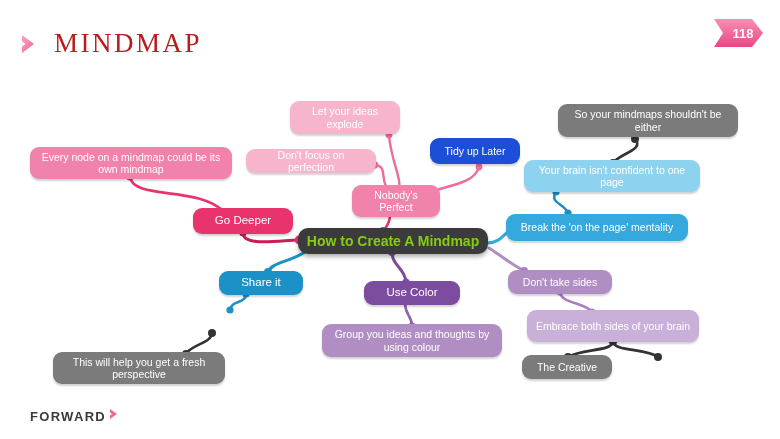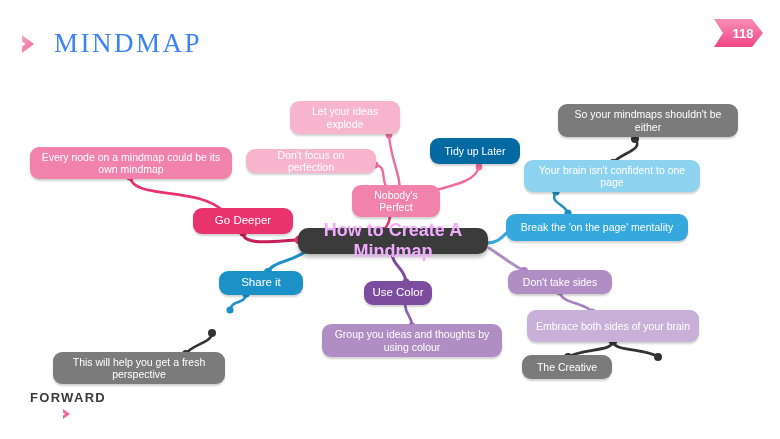--- a/index.html
+++ b/index.html
@@ -26,21 +26,21 @@
     gap: 10px;
   }
   .chev-logo {
     width: 26px;
     height: 26px;
   }
   #title-text {
     font-family: "Liberation Serif", serif;
     font-size: 27px;
     letter-spacing: 2.5px;
-    color: #3b82f6;
+    color: #b91c1c;
     font-weight: 400;
   }
 
   
   #page-badge {
     position: absolute;
     right: 14px;
     top: 16px;
     width: 54px;
     height: 34px;
@@ -88,36 +88,35 @@
     padding: 4px 8px;
     line-height: 1.15;
     font-family: "Liberation Sans", sans-serif;
     box-shadow: 0 2px 2px rgba(0,0,0,0.18);
   }
   .node.small { font-size: 10.5px; }
   .node.mid   { font-size: 11.5px; }
 
   .node-center {
     background: #3b3b3b;
-    color: #f0abfc;
-    font-weight: bold;
-    font-size: 18px;
+    color: #84cc16;
+    font-weight: bold;
+    font-size: 14px;
     border-radius: 10px;
     box-shadow: 0 3px 4px rgba(0,0,0,0.3);
   }
 
   
   #footer-logo {
     position: absolute;
     left: 30px;
     bottom: 14px;
     display: flex;
     align-items: center;
     gap: 2px;
-    flex-direction: column;
   }
   #footer-text {
     font-size: 13px;
     letter-spacing: 1.3px;
     color: #3a3a3a;
     font-weight: bold;
   }
   #watermark {
     position: absolute;
     right: 12px;
@@ -233,34 +232,34 @@
     <div class="node mid" style="left:193px; top:208px; width:100px; height:26px; background:#e8336d;">Go Deeper</div>
 
     <div class="node small" style="left:30px; top:147px; width:202px; height:32px; background:#f082ab;">Every node on a mindmap could be its own mindmap</div>
 
     <div class="node small" style="left:352px; top:185px; width:88px; height:32px; background:#f082ab;">Nobody's Perfect</div>
 
     <div class="node small" style="left:290px; top:101px; width:110px; height:33px; background:#f7b5cd;">Let your ideas explode</div>
 
     <div class="node small" style="left:246px; top:149px; width:130px; height:24px; background:#f7b5cd;">Don't focus on perfection</div>
 
-    <div class="node small" style="left:430px; top:138px; width:90px; height:26px; background:#0369a1;">Tidy up Later</div>
+    <div class="node small" style="left:430px; top:138px; width:90px; height:26px; background:#1d4ed8;">Tidy up Later</div>
 
     <div class="node small" style="left:506px; top:214px; width:182px; height:27px; background:#35a8dd;">Break the 'on the page' mentality</div>
 
     <div class="node small" style="left:524px; top:160px; width:176px; height:32px; background:#8dd2ef;">Your brain isn't confident to one page</div>
 
     <div class="node small" style="left:558px; top:104px; width:180px; height:33px; background:#7b7b7b;">So your mindmaps shouldn't be either</div>
 
     <div class="node mid" style="left:219px; top:271px; width:84px; height:24px; background:#1c91c8;">Share it</div>
 
 
     <div class="node small" style="left:53px; top:352px; width:172px; height:32px; background:#7b7b7b;">This will help you get a fresh perspective</div>
 
-    <div class="node mid" style="left:364px; top:281px; width:68px; height:24px; background:#7c4d9e;text-align:center;">Use Color</div>
+    <div class="node mid" style="left:364px; top:281px; width:96px; height:24px; background:#7c4d9e;text-align:center;">Use Color</div>
 
     <div class="node small" style="left:322px; top:324px; width:180px; height:33px; background:#b08ec4;">Group you ideas and thoughts by using colour</div>
 
     <div class="node small" style="left:508px; top:270px; width:104px; height:24px; background:#b08ec4;">Don't take sides</div>
 
     <div class="node small" style="left:522px; top:355px; width:90px; height:24px; background:#7b7b7b;">The Creative</div>
 
     <div class="node small" style="left:527px; top:310px; width:172px; height:32px; background:#c9b0d9;">Embrace both sides of your brain</div>
 
   </div>

